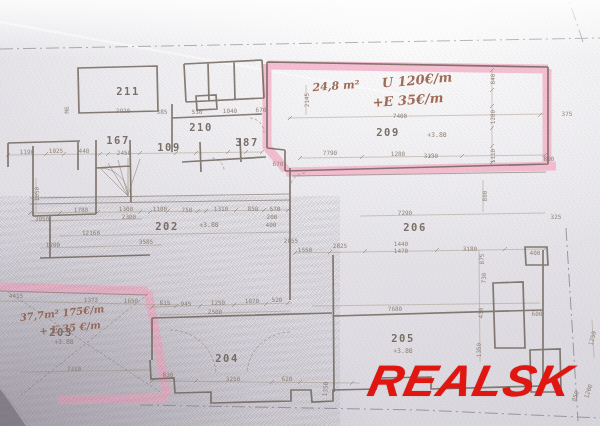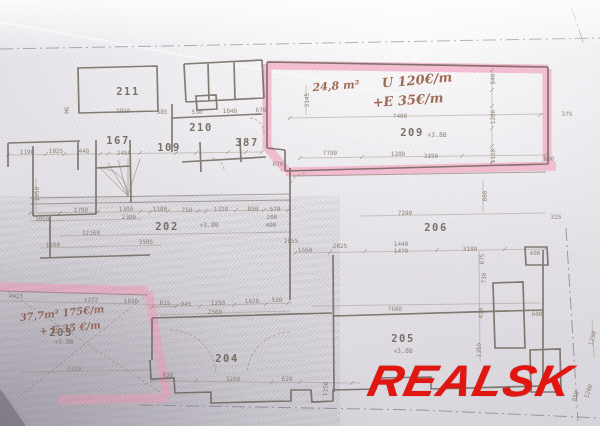--- a/index.html
+++ b/index.html
@@ -228,23 +228,23 @@
       <span class="dim" style="left: 592px; top: 338px; transform: translate(-50%, -50%) rotate(-75deg);">1250</span>
       <span class="dim" style="left: 588px; top: 391px; transform: translate(-50%, -50%) rotate(-70deg);">1200</span>
       <span class="dim" style="left: 575px; top: 396px; transform: translate(-50%, -50%) rotate(-70deg);">850</span>
       <span class="room" style="left: 128px; top: 91px;">211</span>
       <span class="room" style="left: 118px; top: 140px;">167</span>
       <span class="room" style="left: 169px; top: 147px;">109</span>
       <span class="room" style="left: 201px; top: 127px;">210</span>
       <span class="room" style="left: 247px; top: 142px;">387</span>
       <span class="room" style="left: 167px; top: 226px;">202</span>
       <span class="elev" style="left: 209px; top: 225px;">+3.80</span>
-      <span class="room" style="left: 412px; top: 132px;">209</span>
+      <span class="room" style="left: 388px; top: 132px;">209</span>
       <span class="elev" style="left: 437px; top: 135px;">+3.80</span>
-      <span class="room" style="left: 436px; top: 227px;">206</span>
+      <span class="room" style="left: 415px; top: 227px;">206</span>
       <span class="room" style="left: 61px; top: 332px;">203</span>
       <span class="elev" style="left: 64px; top: 342px;">+3.80</span>
       <span class="room" style="left: 227px; top: 358px;">204</span>
       <span class="room" style="left: 403px; top: 338px;">205</span>
       <span class="elev" style="left: 403px; top: 351px;">+3.80</span>
       <span class="hand" style="left: 336px; top: 86px; transform: translate(-50%, -50%) rotate(-4deg); font-size: 11px;">24,8 m²</span>
       <span class="hand" style="left: 417px; top: 80px; transform: translate(-50%, -50%) rotate(-5deg); font-size: 13px;">U 120€/m</span>
       <span class="hand" style="left: 408px; top: 100px; transform: translate(-50%, -50%) rotate(-4deg); font-size: 13px;">+E  35€/m</span>
       <span class="hand" style="left: 62px; top: 313px; transform: translate(-50%, -50%) rotate(-6deg); font-size: 10px;">37,7m² 175€/m</span>
       <span class="hand" style="left: 70px; top: 328px; transform: translate(-50%, -50%) rotate(-6deg); font-size: 10px;">+ E 35 €/m</span>

